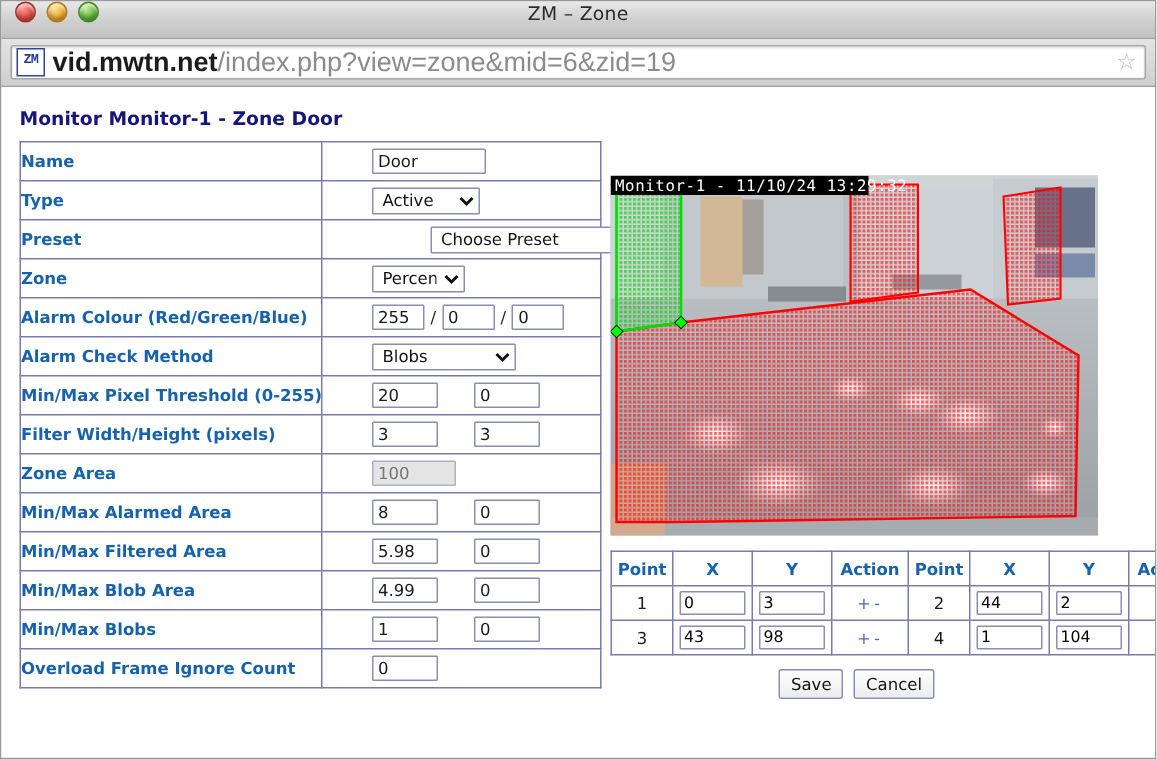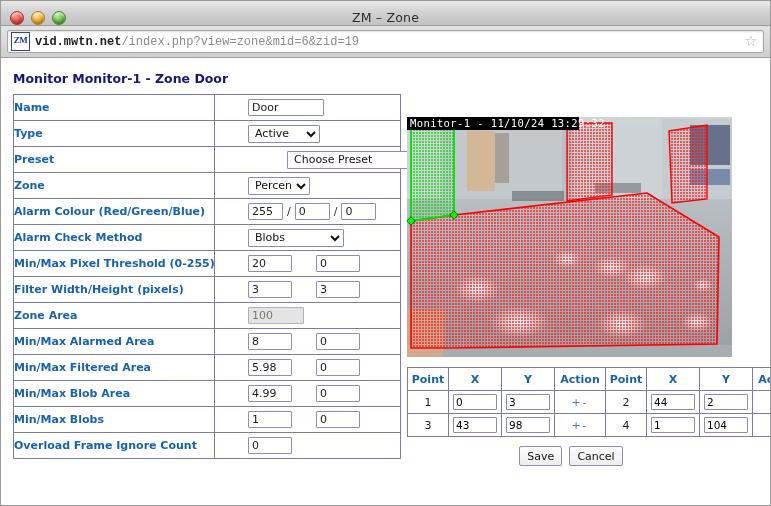--- a/index.html
+++ b/index.html
@@ -26,21 +26,21 @@
     display: flex;
     flex-direction: column;
   }
 
   .titlebar {
     height: 24px;
     background: linear-gradient(to bottom, #e8e8e8 0%, #d0d0d0 50%, #c2c2c2 100%);
     border-bottom: 1px solid #9d9d9d;
     position: relative;
     display: flex;
-    align-items: flex-end;
+    align-items: flex-start;
     flex: 0 0 auto;
   }
   .traffic {
     display: flex;
     gap: 7px;
     margin-left: 9px;
     align-items: center;
   }
   .light {
     width: 12px; height: 12px;
@@ -85,29 +85,29 @@
   .favicon {
     width: 17px; height: 17px;
     margin: 0 5px 0 3px;
     background: #ffffff;
     border: 1px solid #30459a;
     color: #1f3a93;
     font-size: 9px;
     font-weight: bold;
     line-height: 15px;
     text-align: center;
-    font-family: Liberation Serif, serif;
+    font-family: Liberation Mono, monospace;
     flex: 0 0 auto;
     letter-spacing: -0.5px;
   }
   .url-text {
-    font-size: 12px;
+    font-size: 18px;
     color: #8b8b8b;
     white-space: nowrap;
-    font-family: Liberation Mono, monospace;
+    font-family: Liberation Sans, sans-serif;
   }
   .url-host { color: #1c1c1c; font-weight: bold; }
   .star {
     width: 20px;
     flex: 0 0 auto;
     text-align: center;
     color: #b5b5b5;
     font-size: 15px;
     line-height: 1;
     margin-right: 2px;

